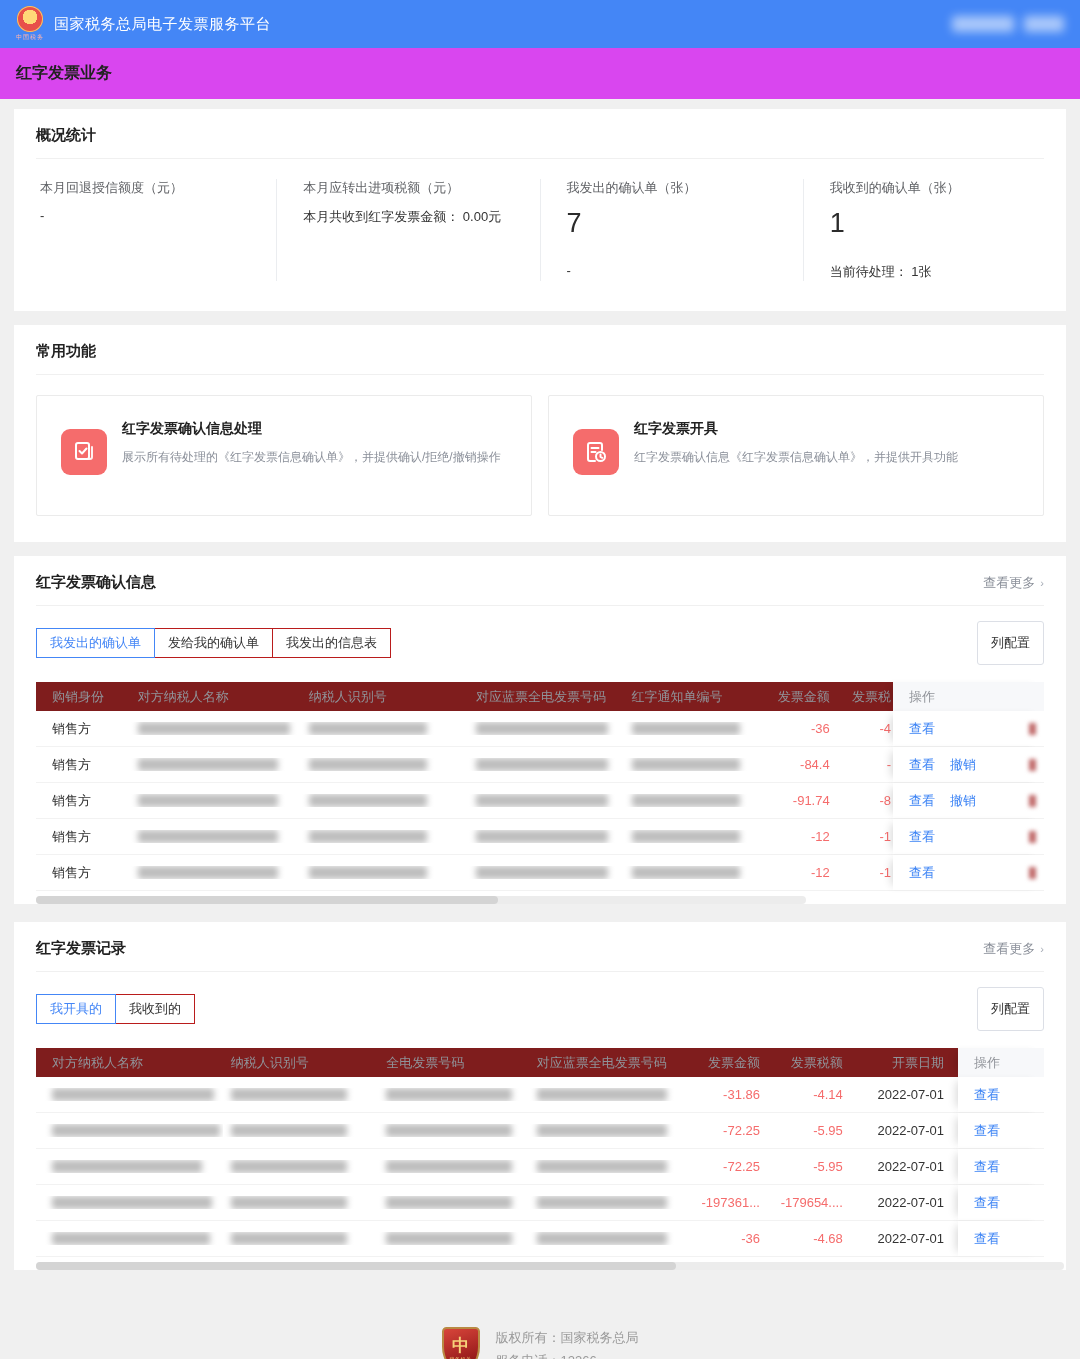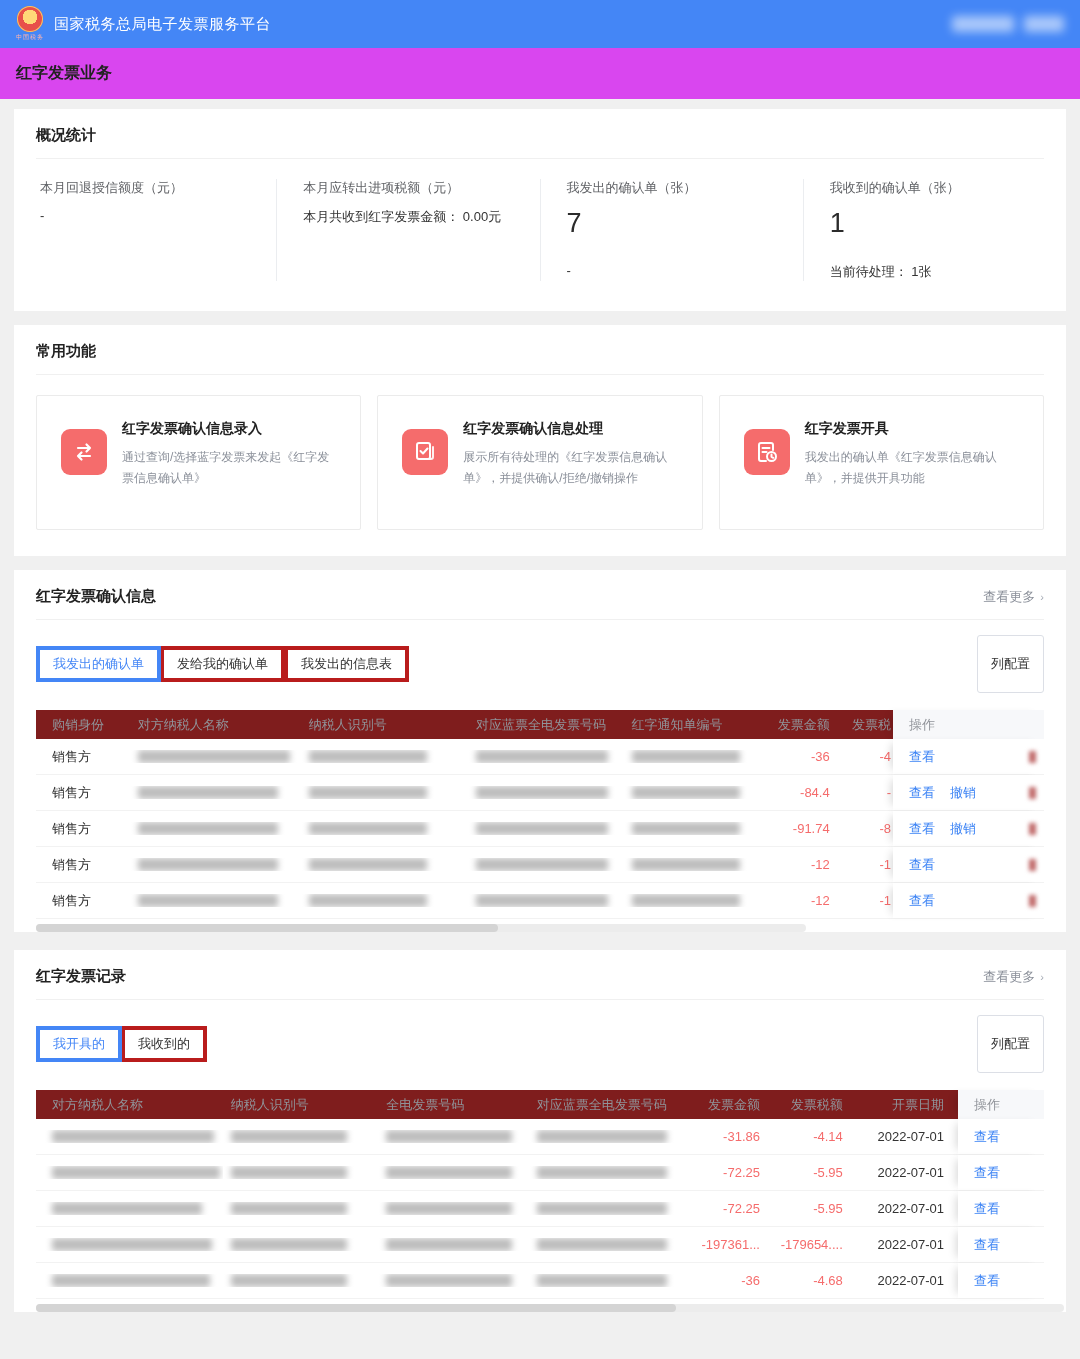--- a/index.html
+++ b/index.html
@@ -39,24 +39,24 @@
   .stat-sub { font-size:13px; color:#333; }
   
   .func-row { display:flex; gap:16px; padding:20px 22px 26px; }
   .func-card { flex:1; border:1px solid #ebebeb; border-radius:2px; display:flex; padding:24px 16px 40px 12px; cursor:pointer; background:#fff; }
   .func-icon { flex:0 0 46px; width:46px; height:46px; background:#f56c6c; border-radius:9px;
     margin:9px 15px 0 12px; display:flex; align-items:center; justify-content:center; }
   .func-title { font-size:14px; font-weight:bold; color:#222; margin-bottom:9px; }
   .func-desc { font-size:12px; color:#8a8f99; line-height:1.75; padding-right:4px; }
   
   .tabs-row { display:flex; align-items:center; padding:15px 22px 17px; }
-  .tab { border:4px solid #b91c1c; background:#fff; color:#333; font-size:13px; padding:5px 13px; cursor:pointer; margin-left:-1px; position:relative; }
+  .tab { border:1px solid #b91c1c; background:#fff; color:#333; font-size:13px; padding:5px 13px; cursor:pointer; margin-left:-1px; position:relative; }
   .tab:first-child { margin-left:0; }
   .tab.active { border-color:#4486f6; color:#4486f6; z-index:1; }
-  .colcfg-btn { margin-left:auto; border:1px solid #dcdfe6; border-radius:3px; background:#fff; color:#333; font-size:13px; padding:19px 13px; cursor:pointer; }
+  .colcfg-btn { margin-left:auto; border:1px solid #dcdfe6; border-radius:3px; background:#fff; color:#333; font-size:13px; padding:12px 13px; cursor:pointer; }
   
   .tbl { margin:0 22px; font-size:13px; }
   .tr { display:flex; align-items:center; height:36px; border-bottom:1px solid #f2f2f2; background:#fff; }
   .tr.head { background:#7f1d1d; color:#909399; height:29px; border-bottom:none; }
   .td { padding:0 8px; white-space:nowrap; overflow:hidden; }
   .num { text-align:right; color:#f56c6c; }
   .tr.head .num { color:#909399; }
   .date-cell { text-align:right; color:#333; padding-right:14px; }
   .op-cell { box-shadow:-7px 0 9px -5px rgba(0,0,0,.15); padding-left:16px; display:flex; align-items:center; height:100%; background:inherit;text-align:center; }
   .tr.head .op-cell { background:#f7f8fa; }
@@ -133,32 +133,20 @@
   </div>
 </div>
 
 <div class="card">
   <div class="card-head">
     <div class="ttl">常用功能</div>
   </div>
   <div class="card-divider"></div>
   <div class="func-row">
 
-    <div class="func-card">
-      <div class="func-icon">
-        <svg width="26" height="26" viewBox="0 0 26 26" fill="none" stroke="#fff" stroke-width="2.2" stroke-linecap="round" stroke-linejoin="round">
-          <path d="M7 9 H19 M19 9 L15.5 5.5 M19 9 L15.5 12.5"></path>
-          <path d="M19 17 H7 M7 17 L10.5 13.5 M7 17 L10.5 20.5"></path>
-        </svg>
-      </div>
-      <div>
-        <div class="func-title">红字发票确认信息录入</div>
-        <div class="func-desc">通过查询/选择蓝字发票来发起《红字发票信息确认单》</div>
-      </div>
-    </div>
 
     <div class="func-card">
       <div class="func-icon">
         <svg width="26" height="26" viewBox="0 0 26 26" fill="none" stroke="#fff" stroke-width="2" stroke-linecap="round" stroke-linejoin="round">
           <rect x="5" y="4" width="13" height="16" rx="2"></rect>
           <path d="M21 8 v10 a2 2 0 0 1 -2 2 h-9" opacity=".9"></path>
           <path d="M8.5 12 l2.5 2.5 L15.5 9.5"></path>
         </svg>
       </div>
       <div>
@@ -171,21 +159,21 @@
       <div class="func-icon">
         <svg width="26" height="26" viewBox="0 0 26 26" fill="none" stroke="#fff" stroke-width="2" stroke-linecap="round" stroke-linejoin="round">
           <path d="M19 11 V6 a2 2 0 0 0 -2 -2 H7 a2 2 0 0 0 -2 2 v14 a2 2 0 0 0 2 2 h5"></path>
           <path d="M8.5 9 h7 M8.5 13 h4"></path>
           <circle cx="17.5" cy="17.5" r="4.5"></circle>
           <path d="M17.5 15.5 v2.3 l1.8 1"></path>
         </svg>
       </div>
       <div>
         <div class="func-title">红字发票开具</div>
-        <div class="func-desc">我发出的确认单《红字发票信息确认单》，并提供开具功能</div>
+        <div class="func-desc">红字发票确认信息《红字发票信息确认单》，并提供开具功能</div>
       </div>
     </div>
 
   </div>
 </div>
 
 <div class="card">
   <div class="card-head">
     <div class="ttl">红字发票确认信息</div>
     <div class="more-link">

